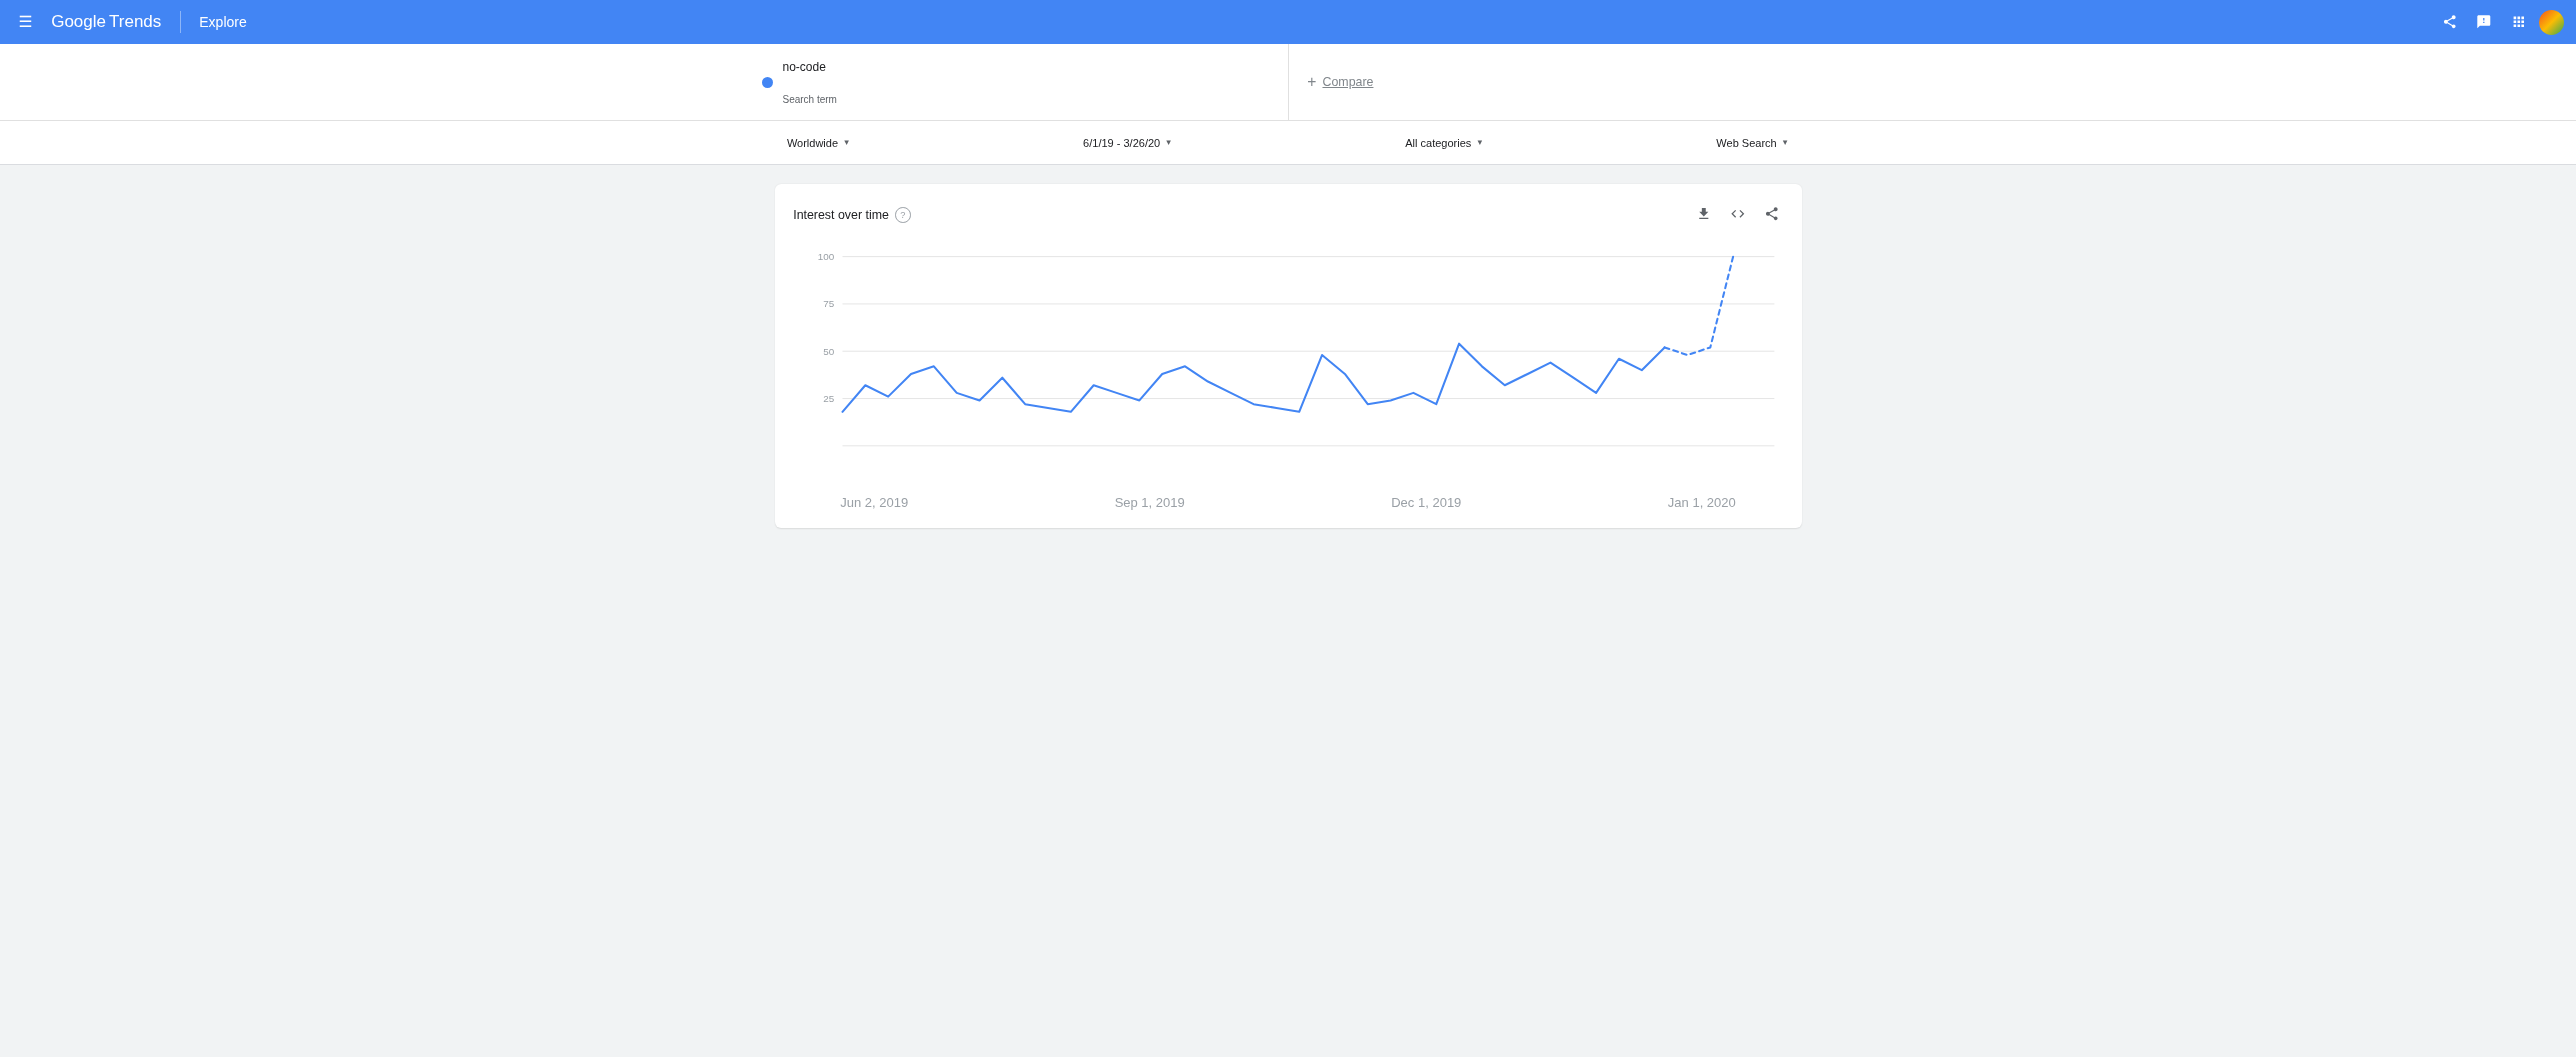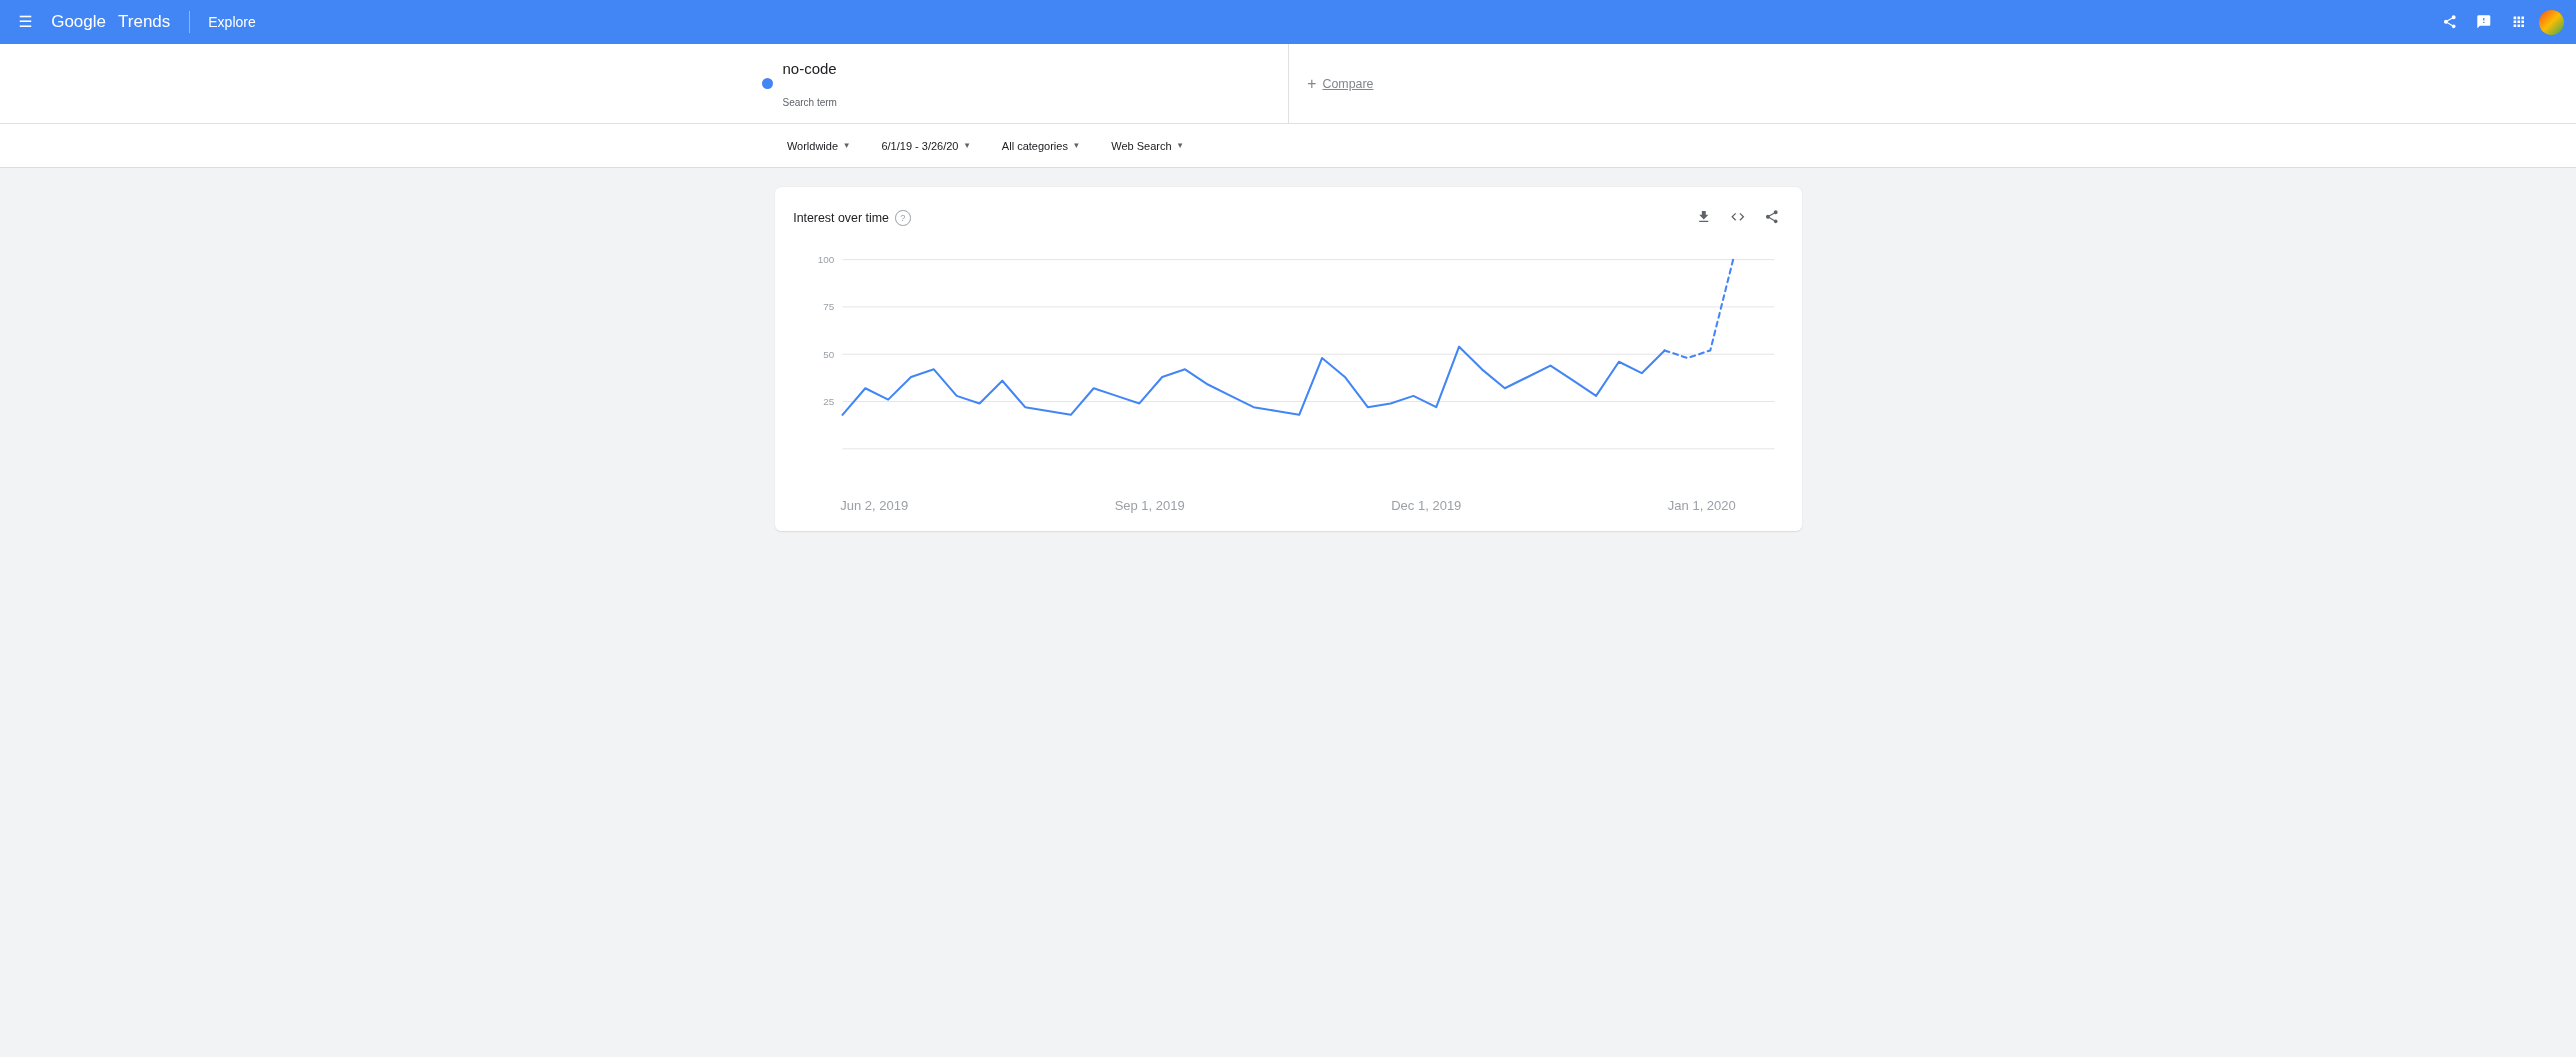--- a/index.html
+++ b/index.html
@@ -16,21 +16,21 @@
     }
     .header-menu-icon {
       color: white;
       font-size: 15.6px;
       cursor: pointer;
       padding: 6.2px;
     }
     .header-logo {
       display: flex;
       align-items: center;
-      gap: 12px;
+      gap: 3px;
     }
     .header-logo-google {
       font-size: 17px;
       font-weight: 400;
       color: white;
     }
     .header-logo-trends {
       font-size: 17px;
       font-weight: 400;
       color: white;
@@ -93,21 +93,21 @@
     }
     .search-term-dot {
       width: 11px;
       height: 11px;
       border-radius: 50%;
       background: #4285f4;
       flex-shrink: 0;
     }
     .search-term-info {}
     .search-term-name {
-      font-size: 15px;
+      font-size: 12px;
       color: #202124;
       font-weight: 400;
     }
     .search-term-type {
       font-size: 10px;
       color: #5f6368;
       margin-top: 20px;
     }
     .compare-box {
       flex: 1;
@@ -134,20 +134,21 @@
       border-bottom: 0.8px solid #dadce0;
       padding: 9.3px 0;
     }
     .filters-row {
       max-width: 1089px;
       margin: 0 auto;
       display: flex;
       align-items: center;
       gap: 6.2px;
       padding: 0 31px;
+      justify-content: space-between;
     }
     .filter-btn {
       display: flex;
       align-items: center;
       gap: 4.7px;
       padding: 6.2px 12.4px;
       border: none;
       background: none;
       cursor: pointer;
       font-size: 11px;

